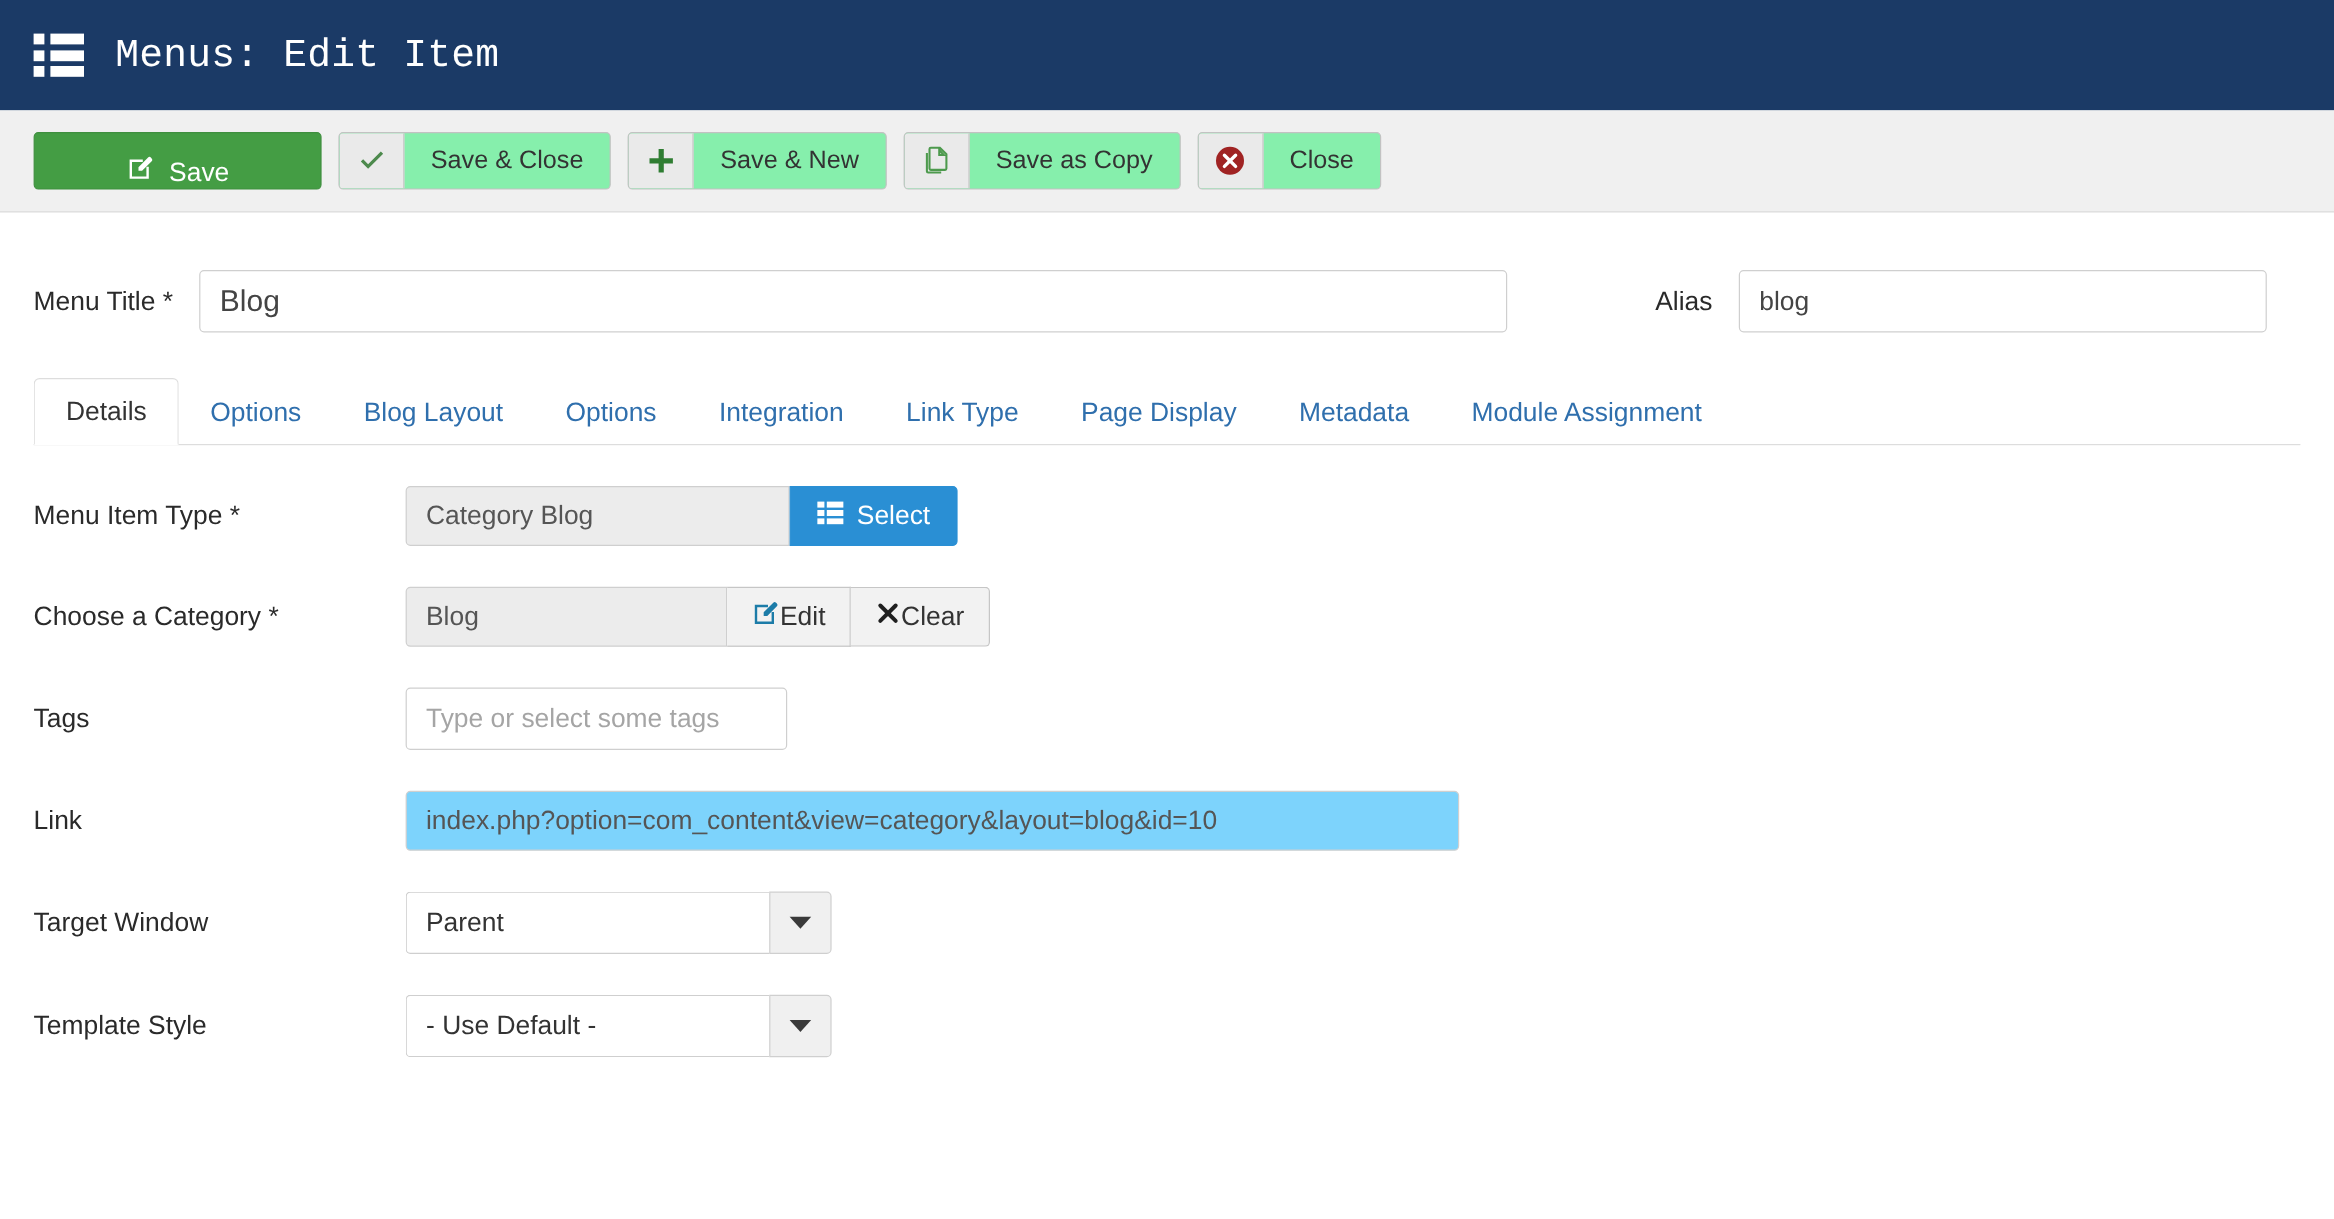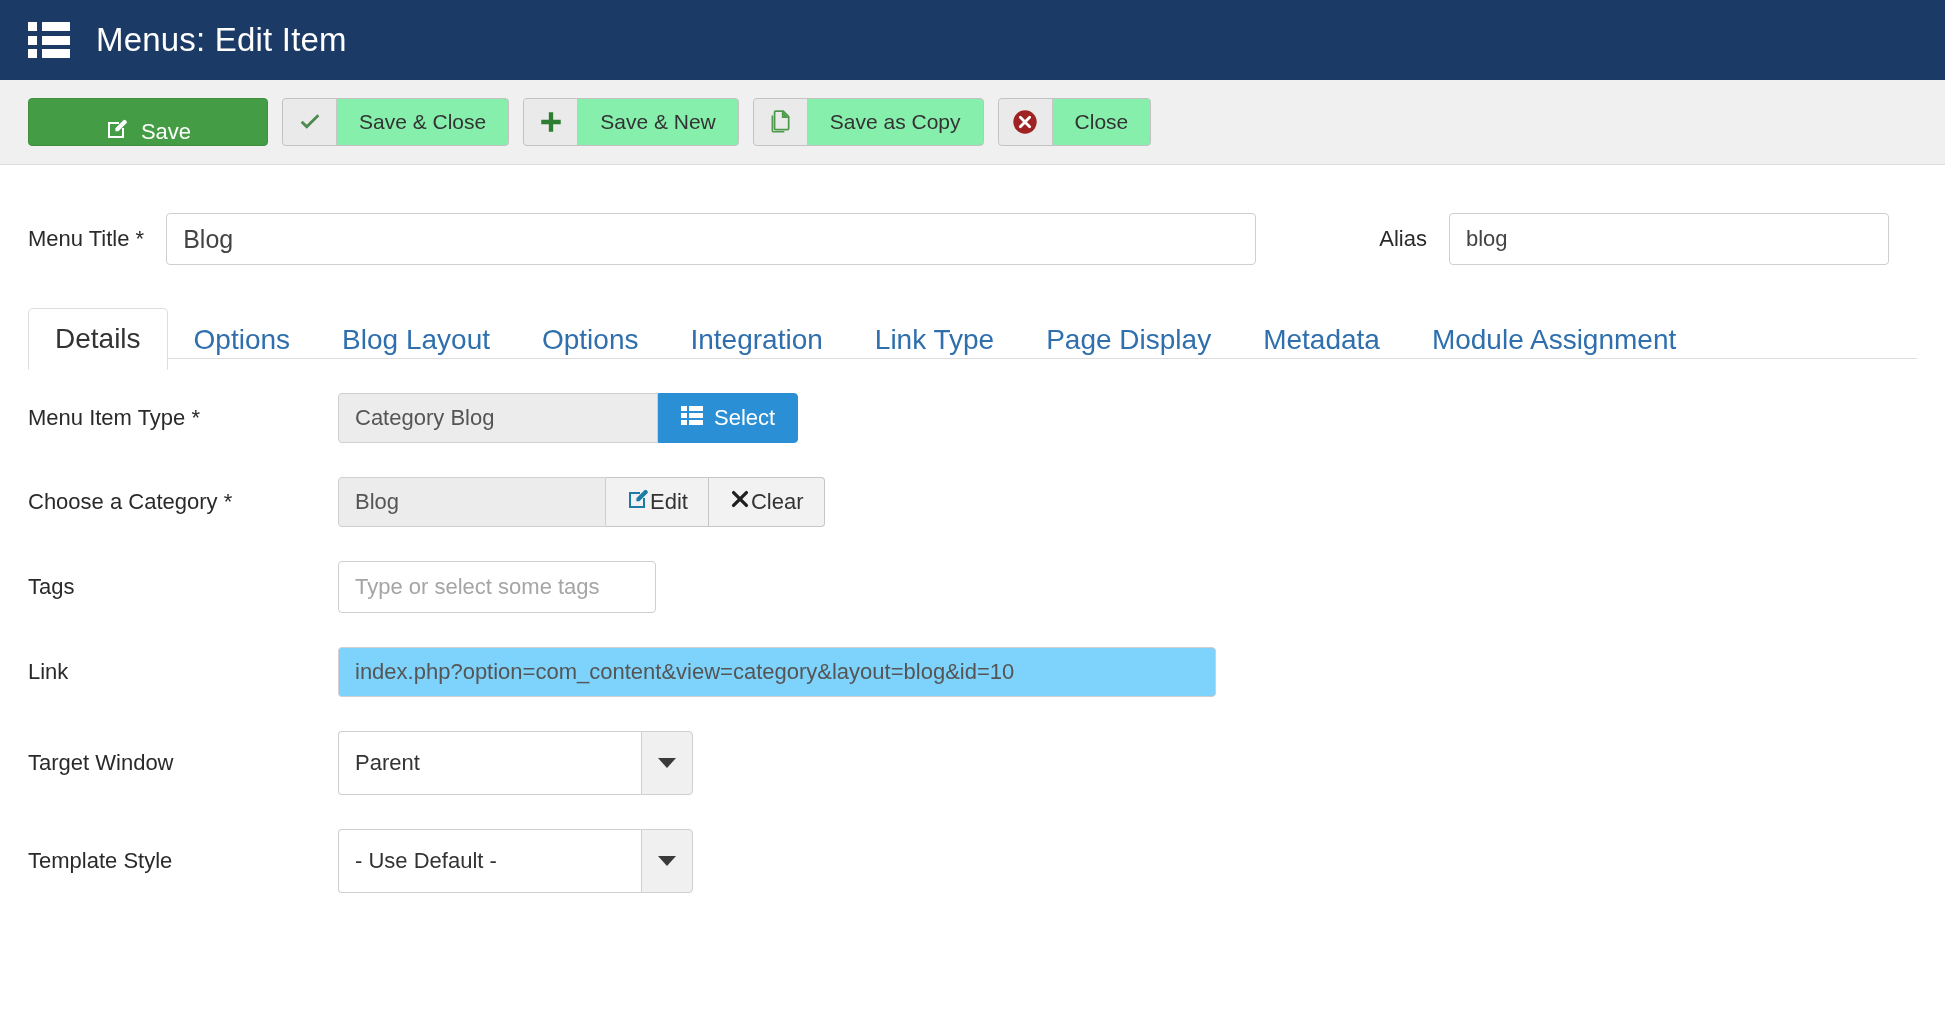--- a/index.html
+++ b/index.html
@@ -8,25 +8,26 @@
     padding: 0;
     width: 1945px;
     height: 1016px;
     background: #ffffff;
     font-family: "Liberation Sans", sans-serif;
     overflow: hidden;
   }
 
   
   .page-header {
-    height: 80px;
+    height: 92px;
     background: #1b3a66;
     display: flex;
     align-items: center;
     padding: 0 0 0 28px;
+    font-family: Liberation Mono, monospace;
   }
   .header-icon {
     width: 42px;
     height: 36px;
     display: flex;
     flex-direction: column;
     justify-content: space-between;
     margin-right: 26px;
   }
   .header-icon .row {
@@ -143,27 +144,27 @@
 
   
   .tabs {
     display: flex;
     align-items: flex-end;
     margin-top: 38px;
     border-bottom: 1px solid #dddddd;
     height: 56px;
   }
   .tab {
-    font-size: 28px;
+    font-size: 22px;
     color: #2f6fad;
     padding: 14px 26px;
     cursor: pointer;
     white-space: nowrap;
     position: relative;
-    top: 12px;
+    top: 1px;
     margin-top: 40px;
   }
   .tab.active {
     color: #333333;
     background: #ffffff;
     border: 1px solid #dddddd;
     border-bottom: 1px solid #ffffff;
     border-radius: 5px 5px 0 0;
   }
 
@@ -241,21 +242,21 @@
     padding: 0 16px;
     font-size: 22px;
     color: #a5a5a5;
     background: #ffffff;
   }
   .link-box { width: 878px; }
 
   .select-wrap {
     display: flex;
     align-items: stretch;
-    height: 64px;
+    height: 52px;
     width: 355px;
   }
   .select-value {
     flex: 1;
     border: 1px solid #cfcfcf;
     border-right: none;
     border-radius: 4px 0 0 4px;
     background: #ffffff;
     display: flex;
     align-items: center;

